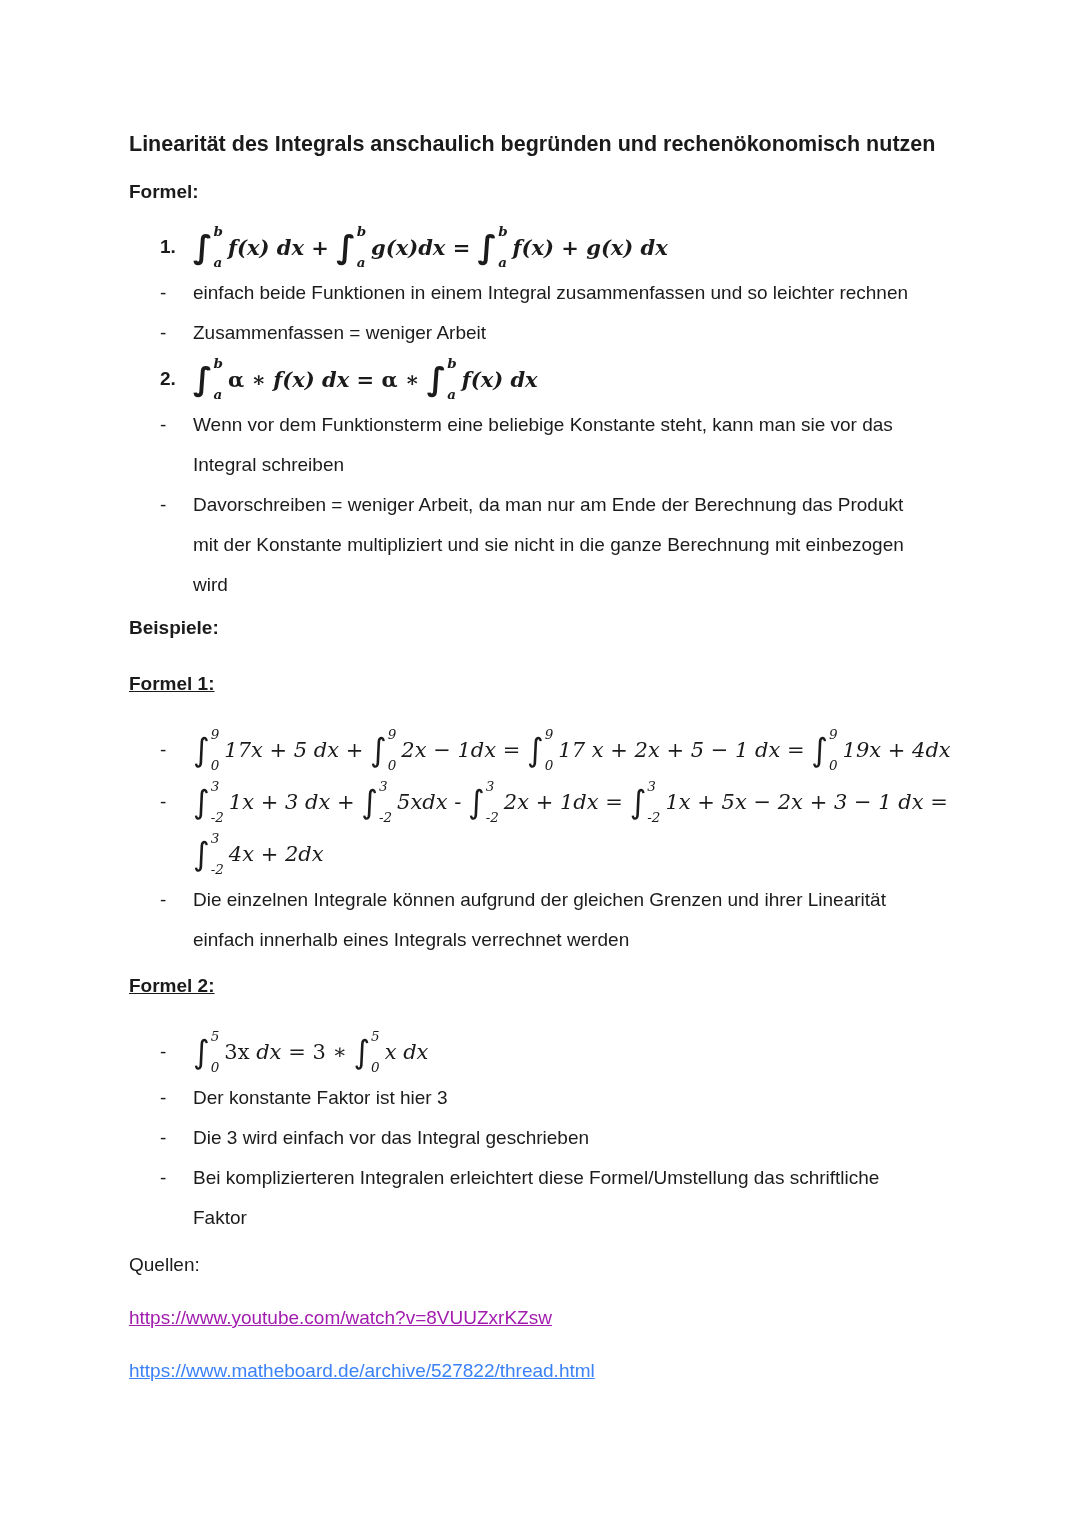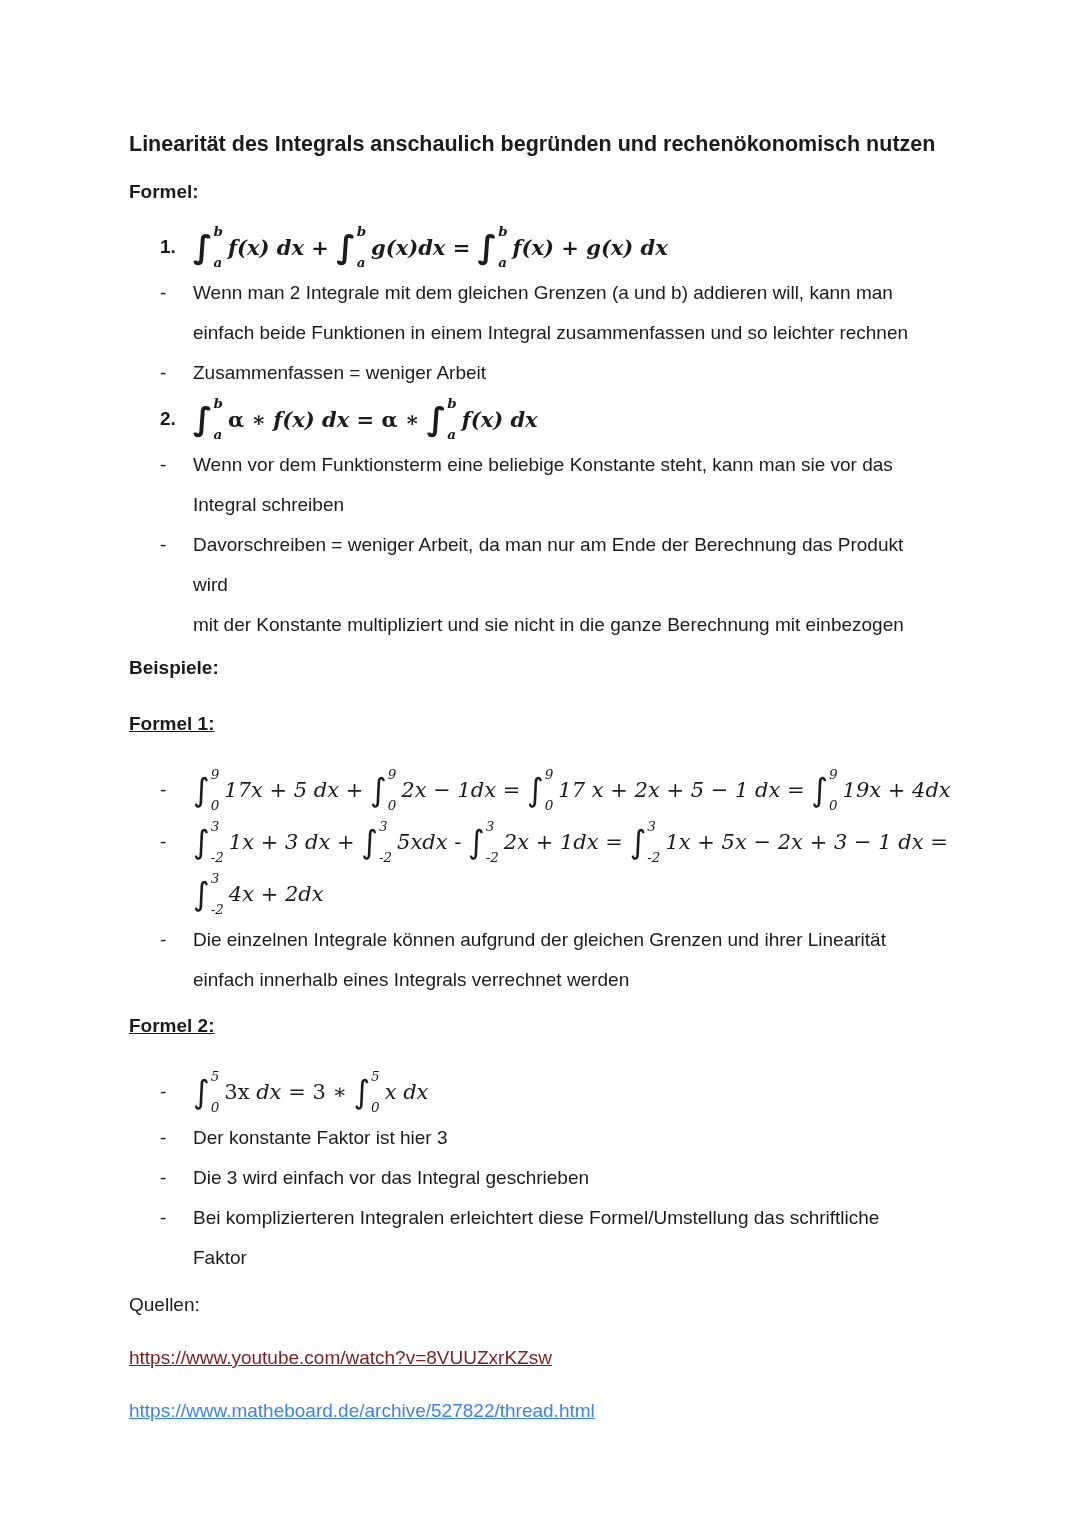--- a/index.html
+++ b/index.html
@@ -74,21 +74,20 @@
             <span class="int-lo">a</span>
           </span>
         </span>
         <span class="mi">f(x) + g(x) dx</span>
       </span>
   </div>
 
   <div class="list-row">
     <span class="marker">-</span>
     <div class="bullet-body">
-      <div class="text-line">Wenn man 2 Integrale mit dem gleichen Grenzen (a und b) addieren will, kann man</div>
       <div class="text-line">einfach beide Funktionen in einem Integral zusammenfassen und so leichter rechnen</div>
     </div>
   </div>
 
   <div class="list-row">
     <span class="marker">-</span>
     <div class="bullet-body">
       <div class="text-line">Zusammenfassen = weniger Arbeit</div>
     </div>
   </div>
@@ -122,22 +121,22 @@
     <div class="bullet-body">
       <div class="text-line">Wenn vor dem Funktionsterm eine beliebige Konstante steht, kann man sie vor das</div>
       <div class="text-line">Integral schreiben</div>
     </div>
   </div>
 
   <div class="list-row">
     <span class="marker">-</span>
     <div class="bullet-body">
       <div class="text-line">Davorschreiben = weniger Arbeit, da man nur am Ende der Berechnung das Produkt</div>
+      <div class="text-line">mit der Konstante multipliziert und sie nicht in die ganze Berechnung mit einbezogen</div>
       <div class="text-line">wird</div>
-      <div class="text-line">mit der Konstante multipliziert und sie nicht in die ganze Berechnung mit einbezogen</div>
     </div>
   </div>
 
   <div class="h2" style="margin-top:10px; margin-bottom:30px;">Beispiele:</div>
 
   <div class="h2-underline">Formel 1:</div>
 
   <div class="list-row">
     <span class="marker for-formula">-</span>
     <span class="formula">
@@ -283,19 +282,19 @@
     <span class="marker">-</span>
     <div class="bullet-body">
       <div class="text-line">Bei komplizierteren Integralen erleichtert diese Formel/Umstellung das schriftliche</div>
       <div class="text-line">Faktor</div>
     </div>
   </div>
 
   <div class="h2-plain" style="margin-top:14px;">Quellen:</div>
 
   <div class="link-line">
-    <a class="doc-link" href="#" style="color: #7f1d1d;">https://www.youtube.com/watch?v=8VUUZxrKZsw</a>
+    <a class="doc-link" href="#" style="color: #a21caf;">https://www.youtube.com/watch?v=8VUUZxrKZsw</a>
   </div>
   <div class="link-line">
     <a class="doc-link" href="#" style="color: #3b82f6;">https://www.matheboard.de/archive/527822/thread.html</a>
   </div>
 
 </div>
 
 </body></html>

